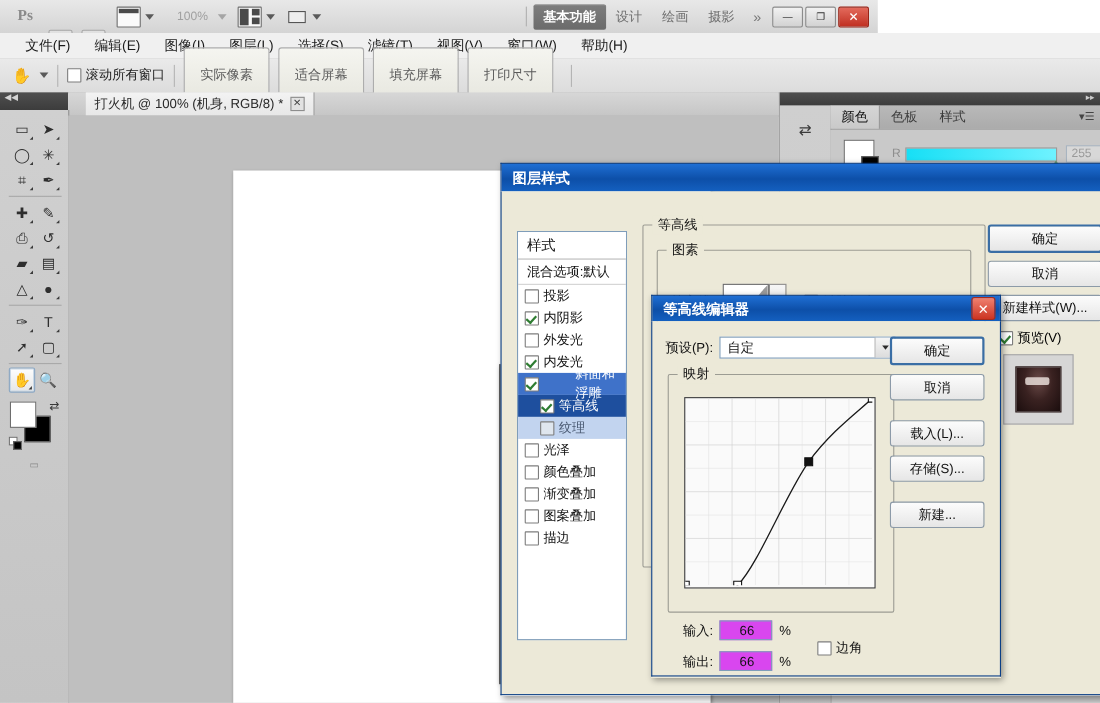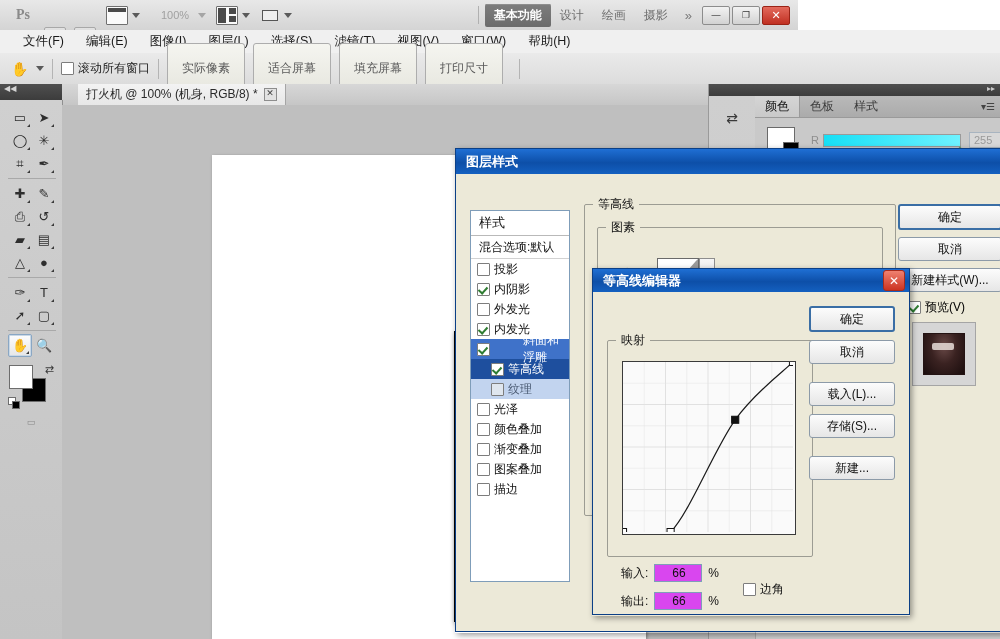--- a/index.html
+++ b/index.html
@@ -701,20 +701,29 @@
   </div>
 
   <div class="dlg" id="contoured">
     <div class="dlg-title">
       <span>等高线编辑器</span>
       <span class="tbar-spacer"></span>
       <span class="dlg-x">✕</span>
     </div>
     <div class="dlg-body">
 
+      <div class="ce-presetrow">
+        <span class="fld-label">预设(P):</span>
+        <span class="ce-select">
+          <span>自定</span>
+          <span class="sel-arrow">
+              <span class="mini-caret"></span>
+            </span>
+        </span>
+      </div>
 
       <div class="ce-map">
         <div class="grp-legend">映射</div>
         <div class="graph">
           <svg id="curve-svg" width="170" height="170" viewBox="0 0 100 100" preserveAspectRatio="none">
               <line x1="25" y1="0" x2="25" y2="100" stroke="#c8c8c8" stroke-width="0.5" vector-effect="non-scaling-stroke"></line>
               <line x1="0" y1="25" x2="100" y2="25" stroke="#c8c8c8" stroke-width="0.5" vector-effect="non-scaling-stroke"></line>
               <line x1="50" y1="0" x2="50" y2="100" stroke="#c8c8c8" stroke-width="0.5" vector-effect="non-scaling-stroke"></line>
               <line x1="0" y1="50" x2="100" y2="50" stroke="#c8c8c8" stroke-width="0.5" vector-effect="non-scaling-stroke"></line>
               <line x1="75" y1="0" x2="75" y2="100" stroke="#c8c8c8" stroke-width="0.5" vector-effect="non-scaling-stroke"></line>

